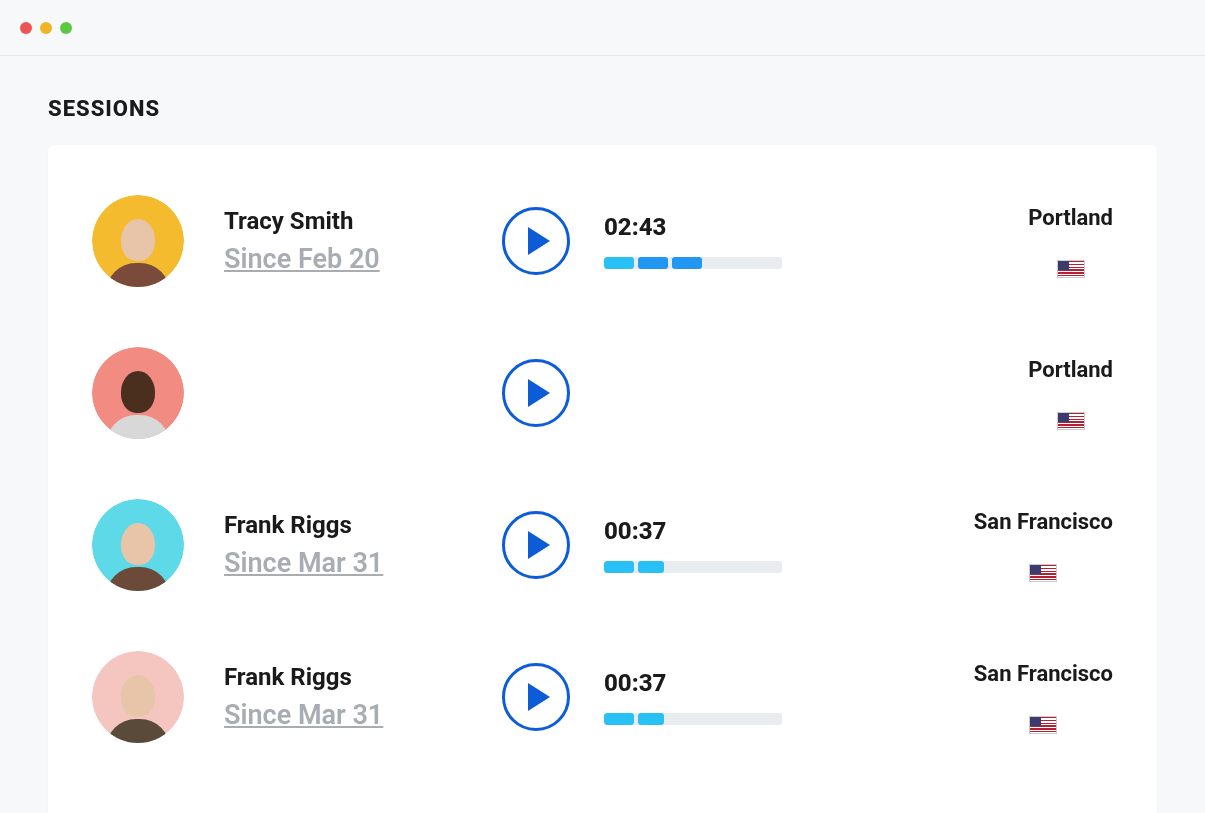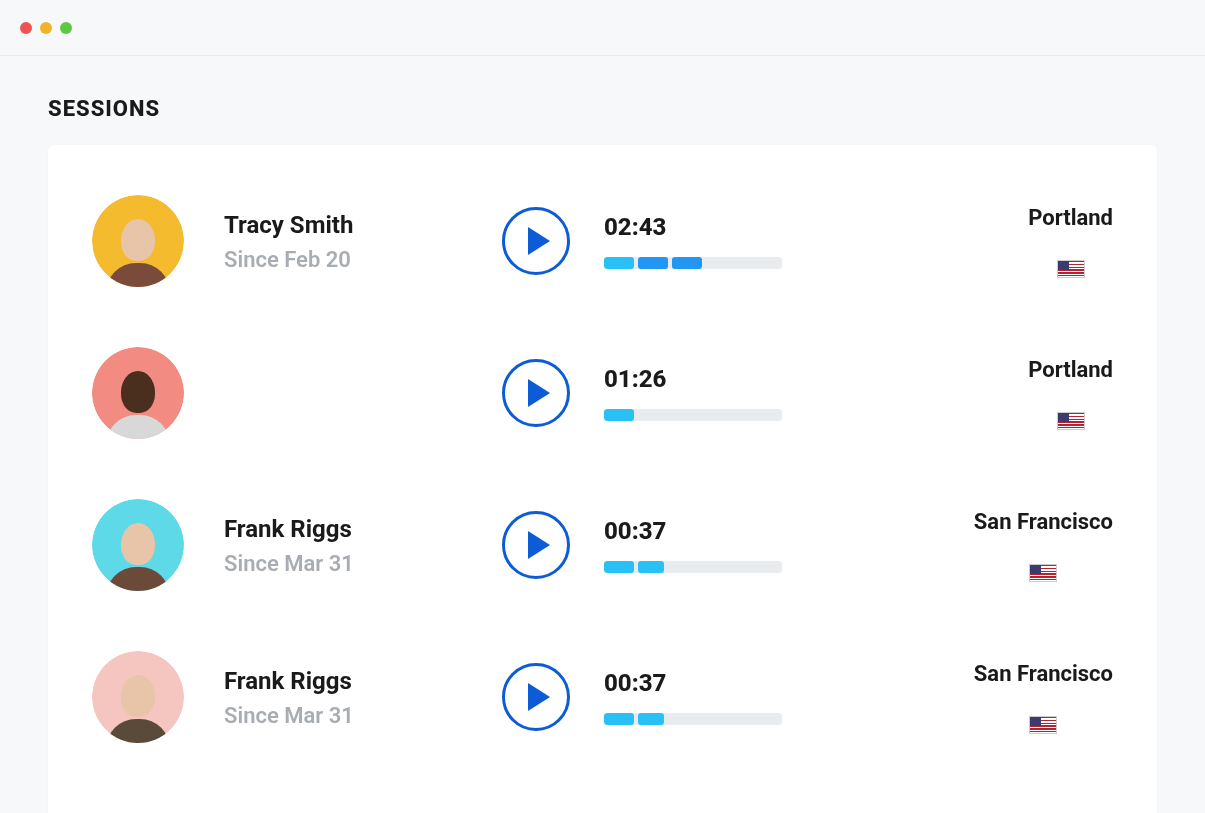--- a/index.html
+++ b/index.html
@@ -101,23 +101,24 @@
       display: flex;
       flex-direction: column;
       gap: 8px;
     }
     .user-name {
       font-size: 24px;
       font-weight: 700;
       color: #1a1a1a;
     }
     .user-since {
-      font-size: 22px;
+      font-size: 27px;
       font-weight: 600;
       color: #a8acb3;
+      text-decoration: underline;
     }
     .play-button {
       width: 68px;
       height: 68px;
       border-radius: 50%;
       border: 3px solid #0b5cd6;
       background: #fff;
       display: flex;
       align-items: center;
       justify-content: center;
@@ -247,26 +248,20 @@
             <div class="avatar-bg" style="background: rgb(242, 139, 130);"></div>
             <div class="avatar-figure">
               <div class="shoulders" style="background: rgb(216, 216, 216);"></div>
               <div class="head" style="background: rgb(74, 47, 31);"></div>
             </div>
           </div>
         </div>
         <div class="play-button">
           <div class="play-triangle"></div>
         </div>
-        <div class="progress-block">
-          <div class="time-label">01:26</div>
-          <div class="progress-bar">
-            <div class="progress-seg seg-cyan" style="width: 30px;"></div>
-          </div>
-        </div>
         <div class="location-block">
           <div class="location-name">Portland</div>
           <div class="flag">
             <div class="flag-stripes"></div>
             <div class="flag-canton"></div>
           </div>
         </div>
       </div>
       <div class="session-row">
         <div class="user-block">

